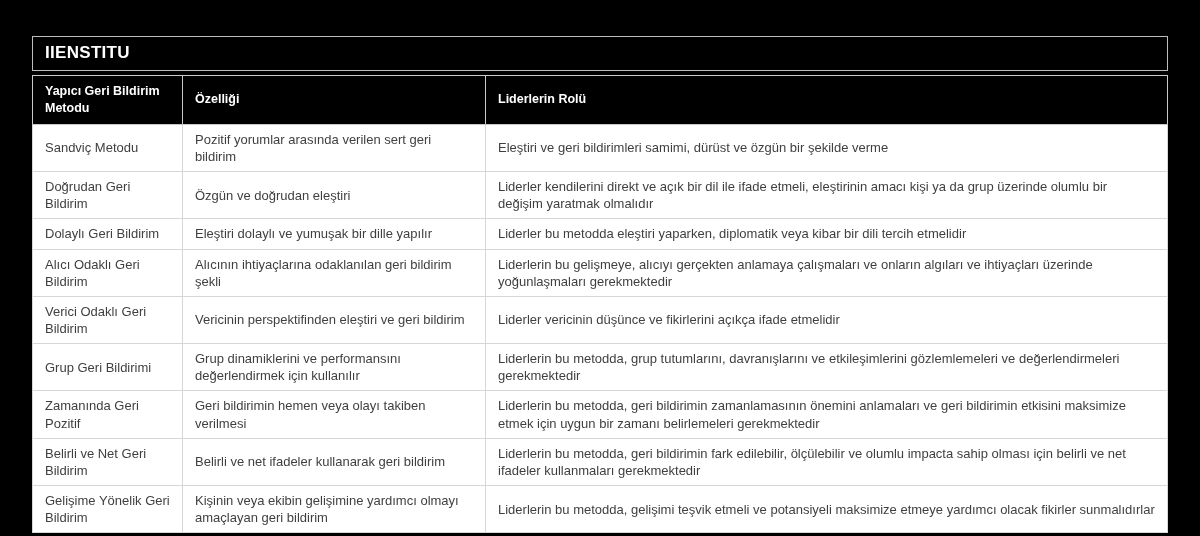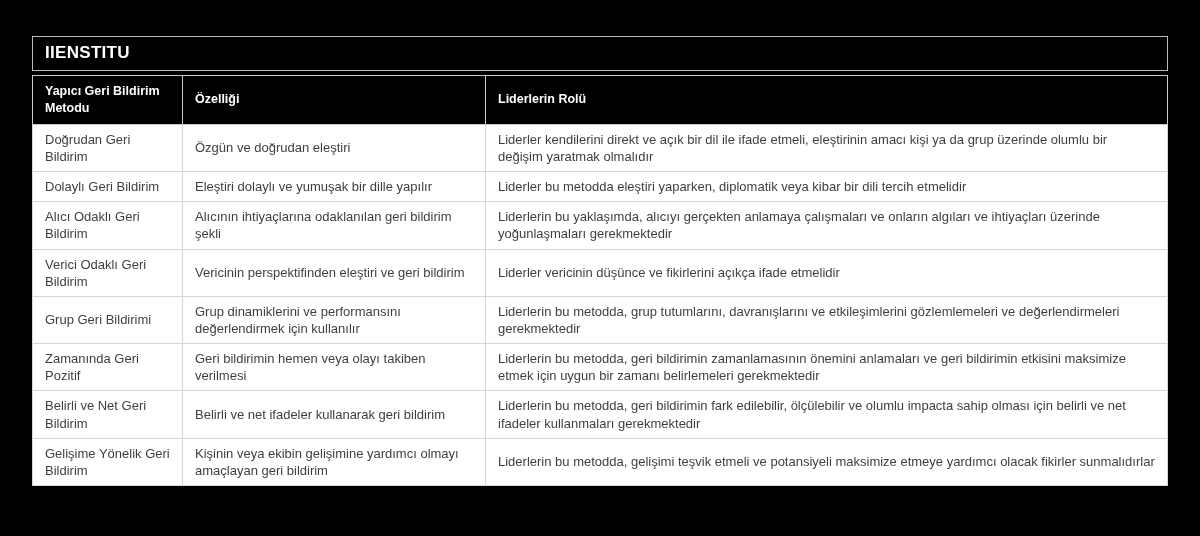--- a/index.html
+++ b/index.html
@@ -76,33 +76,38 @@
     </colgroup>
     <thead>
       <tr>
         <th>Yapıcı Geri Bildirim Metodu</th>
         <th>Özelliği</th>
         <th>Liderlerin Rolü</th>
       </tr>
     </thead>
     <tbody>
         <tr>
+      <td>Sandviç Metodu</td>
+      <td>Pozitif yorumlar arasında verilen sert geri bildirim</td>
+      <td>Eleştiri ve geri bildirimleri samimi, dürüst ve özgün bir şekilde verme</td>
+    </tr>
+        <tr>
       <td>Doğrudan Geri Bildirim</td>
       <td>Özgün ve doğrudan eleştiri</td>
       <td>Liderler kendilerini direkt ve açık bir dil ile ifade etmeli, eleştirinin amacı kişi ya da grup üzerinde olumlu bir değişim yaratmak olmalıdır</td>
     </tr>
         <tr>
       <td>Dolaylı Geri Bildirim</td>
       <td>Eleştiri dolaylı ve yumuşak bir dille yapılır</td>
       <td>Liderler bu metodda eleştiri yaparken, diplomatik veya kibar bir dili tercih etmelidir</td>
     </tr>
         <tr>
       <td>Alıcı Odaklı Geri Bildirim</td>
       <td>Alıcının ihtiyaçlarına odaklanılan geri bildirim şekli</td>
-      <td>Liderlerin bu yaklaşımda, alıcıyı gerçekten anlamaya çalışmaları ve onların algıları ve ihtiyaçları üzerinde yoğunlaşmaları gerekmektedir</td>
+      <td>Liderlerin bu gelişmeye, alıcıyı gerçekten anlamaya çalışmaları ve onların algıları ve ihtiyaçları üzerinde yoğunlaşmaları gerekmektedir</td>
     </tr>
         <tr>
       <td>Verici Odaklı Geri Bildirim</td>
       <td>Vericinin perspektifinden eleştiri ve geri bildirim</td>
       <td>Liderler vericinin düşünce ve fikirlerini açıkça ifade etmelidir</td>
     </tr>
         <tr>
       <td>Grup Geri Bildirimi</td>
       <td>Grup dinamiklerini ve performansını değerlendirmek için kullanılır</td>
       <td>Liderlerin bu metodda, grup tutumlarını, davranışlarını ve etkileşimlerini gözlemlemeleri ve değerlendirmeleri gerekmektedir</td>

